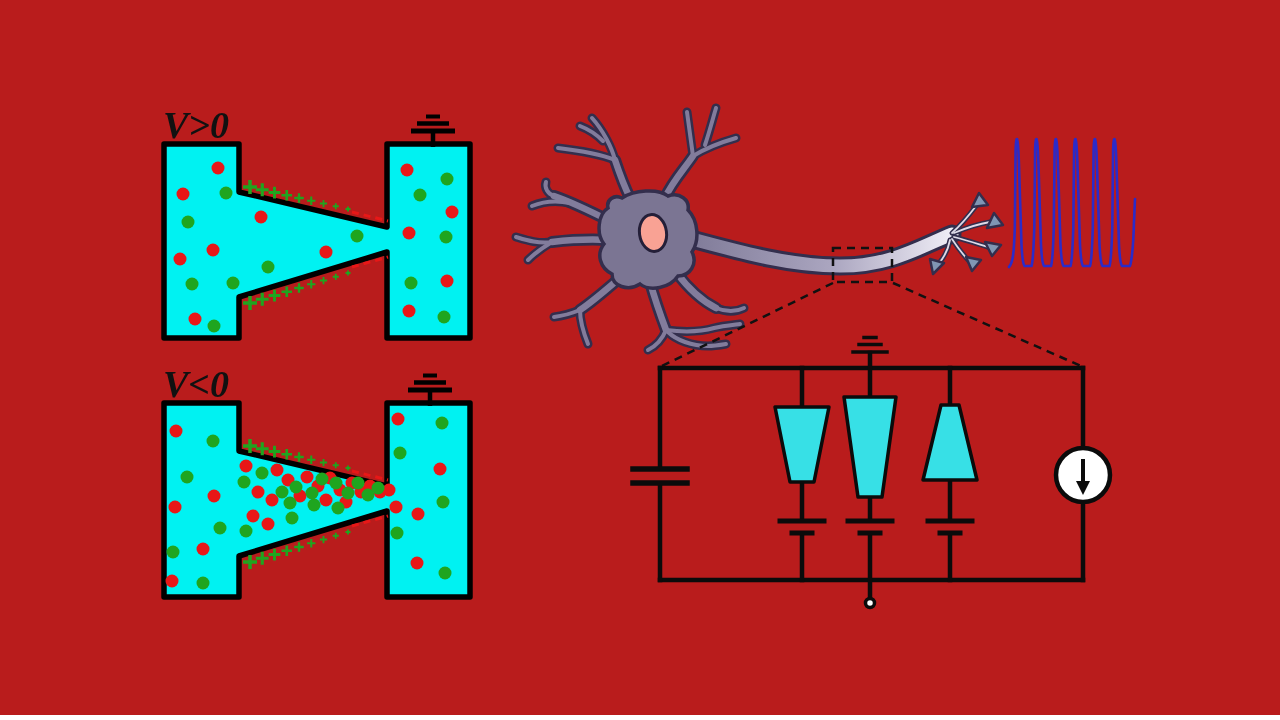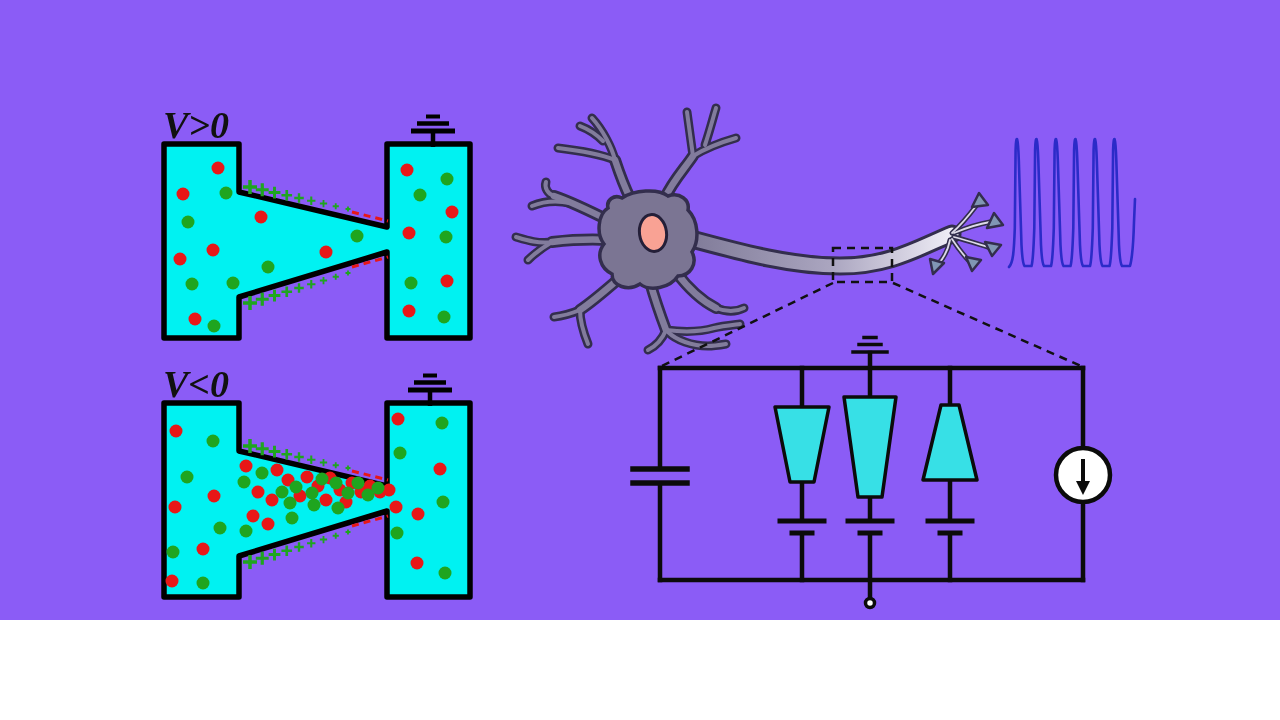--- a/index.html
+++ b/index.html
@@ -1,16 +1,16 @@
 <!DOCTYPE html>
 <html><head>
 <meta charset="utf-8">
 <style>
   html,body{margin:0;padding:0;background:#ffffff;}
-  #canvas{position:relative;width:1280px;height:620px;background:#8b5cf6;overflow:hidden;}
+  #canvas{position:relative;width:1280px;height:715px;background:#b91c1c;overflow:hidden;}
   svg{position:absolute;left:0;top:0;}
   .vlabel{font-family:"Liberation Serif","DejaVu Serif",serif;font-style:italic;font-weight:bold;font-size:38px;fill:#111111;}
 </style>
 </head>
 <body>
 
 <div id="canvas">
 <svg width="1280" height="720" viewBox="0 0 1280 720">
   <defs>
     <linearGradient id="axg" x1="0" y1="0" x2="1" y2="0">

